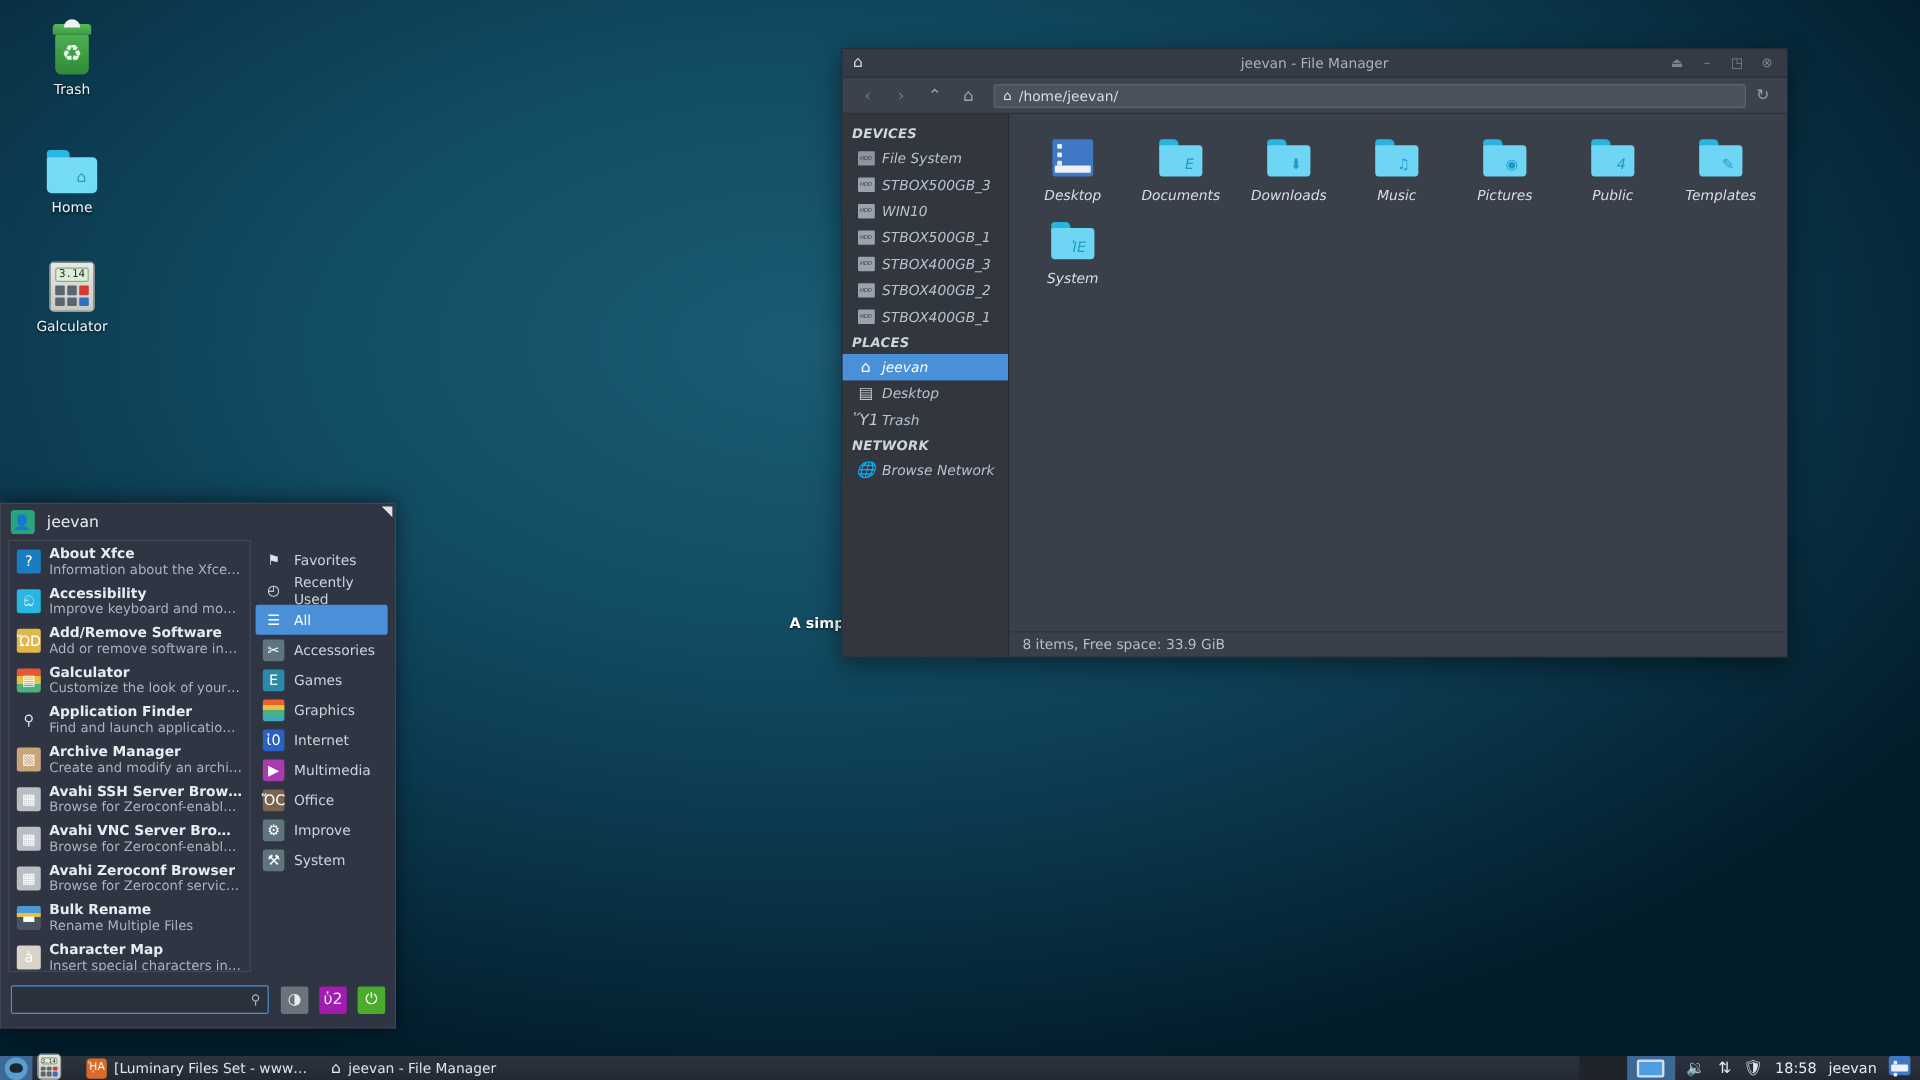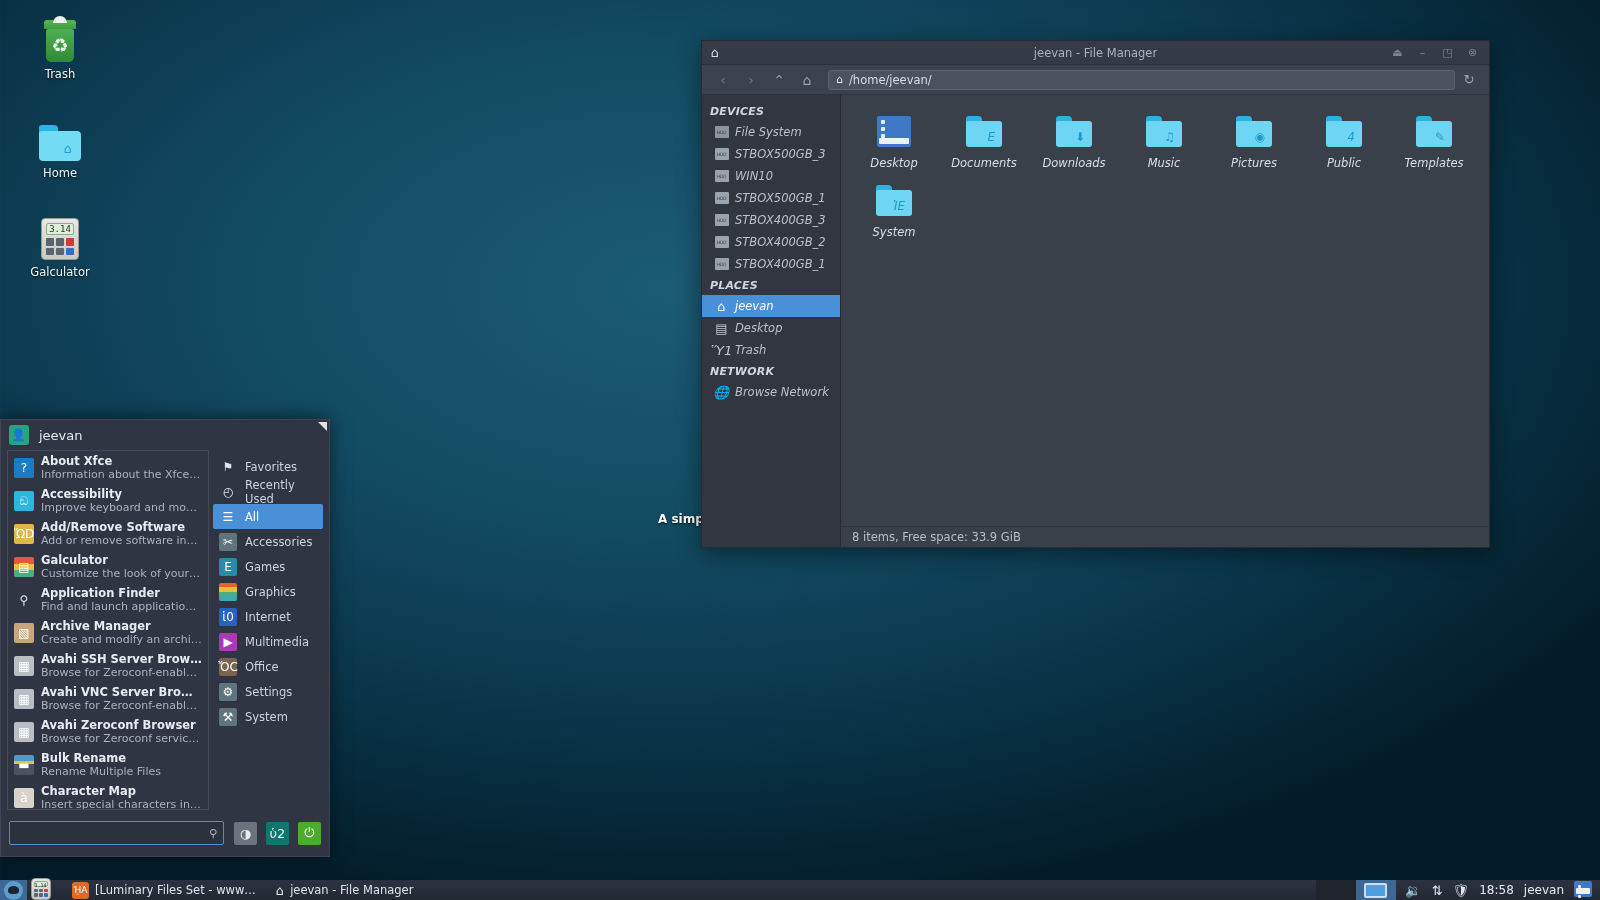--- a/index.html
+++ b/index.html
@@ -613,37 +613,37 @@
           <div class="cat-row">
             <span class="ci" style="background: rgb(168, 59, 176); color: rgb(255, 255, 255);">▶</span>
             <span>Multimedia</span>
           </div>
           <div class="cat-row">
             <span class="ci" style="background: rgb(122, 100, 81); color: rgb(255, 255, 255);">ὌC</span>
             <span>Office</span>
           </div>
           <div class="cat-row">
             <span class="ci" style="background: rgb(95, 117, 125); color: rgb(255, 255, 255);">⚙</span>
-            <span>Settings</span>
+            <span>Improve</span>
           </div>
           <div class="cat-row">
             <span class="ci" style="background: rgb(95, 117, 125); color: rgb(255, 255, 255);">⚒</span>
             <span>System</span>
           </div>
         </div>
     </div>
 
     <div class="m-foot">
       <div class="search">
         <input type="text" id="menu-search" placeholder="" style="">
         <span class="mag">⚲</span>
       </div>
       <div class="fbtns" id="foot-btns">
           <div class="fbtn" style="background: rgb(109, 115, 124); color: rgb(233, 237, 241);">◑</div>
-          <div class="fbtn" style="background: #0f766e; color: rgb(233, 237, 241);">ὑ2</div>
+          <div class="fbtn" style="background: #a21caf; color: rgb(233, 237, 241);">ὑ2</div>
           <div class="fbtn" style="background: rgb(75, 171, 42); color: rgb(255, 255, 255);">⏻</div>
         </div>
     </div>
 
   </div>
 
   <div id="taskbar">
 
     <div class="launch">
       <div class="lbtn active">

